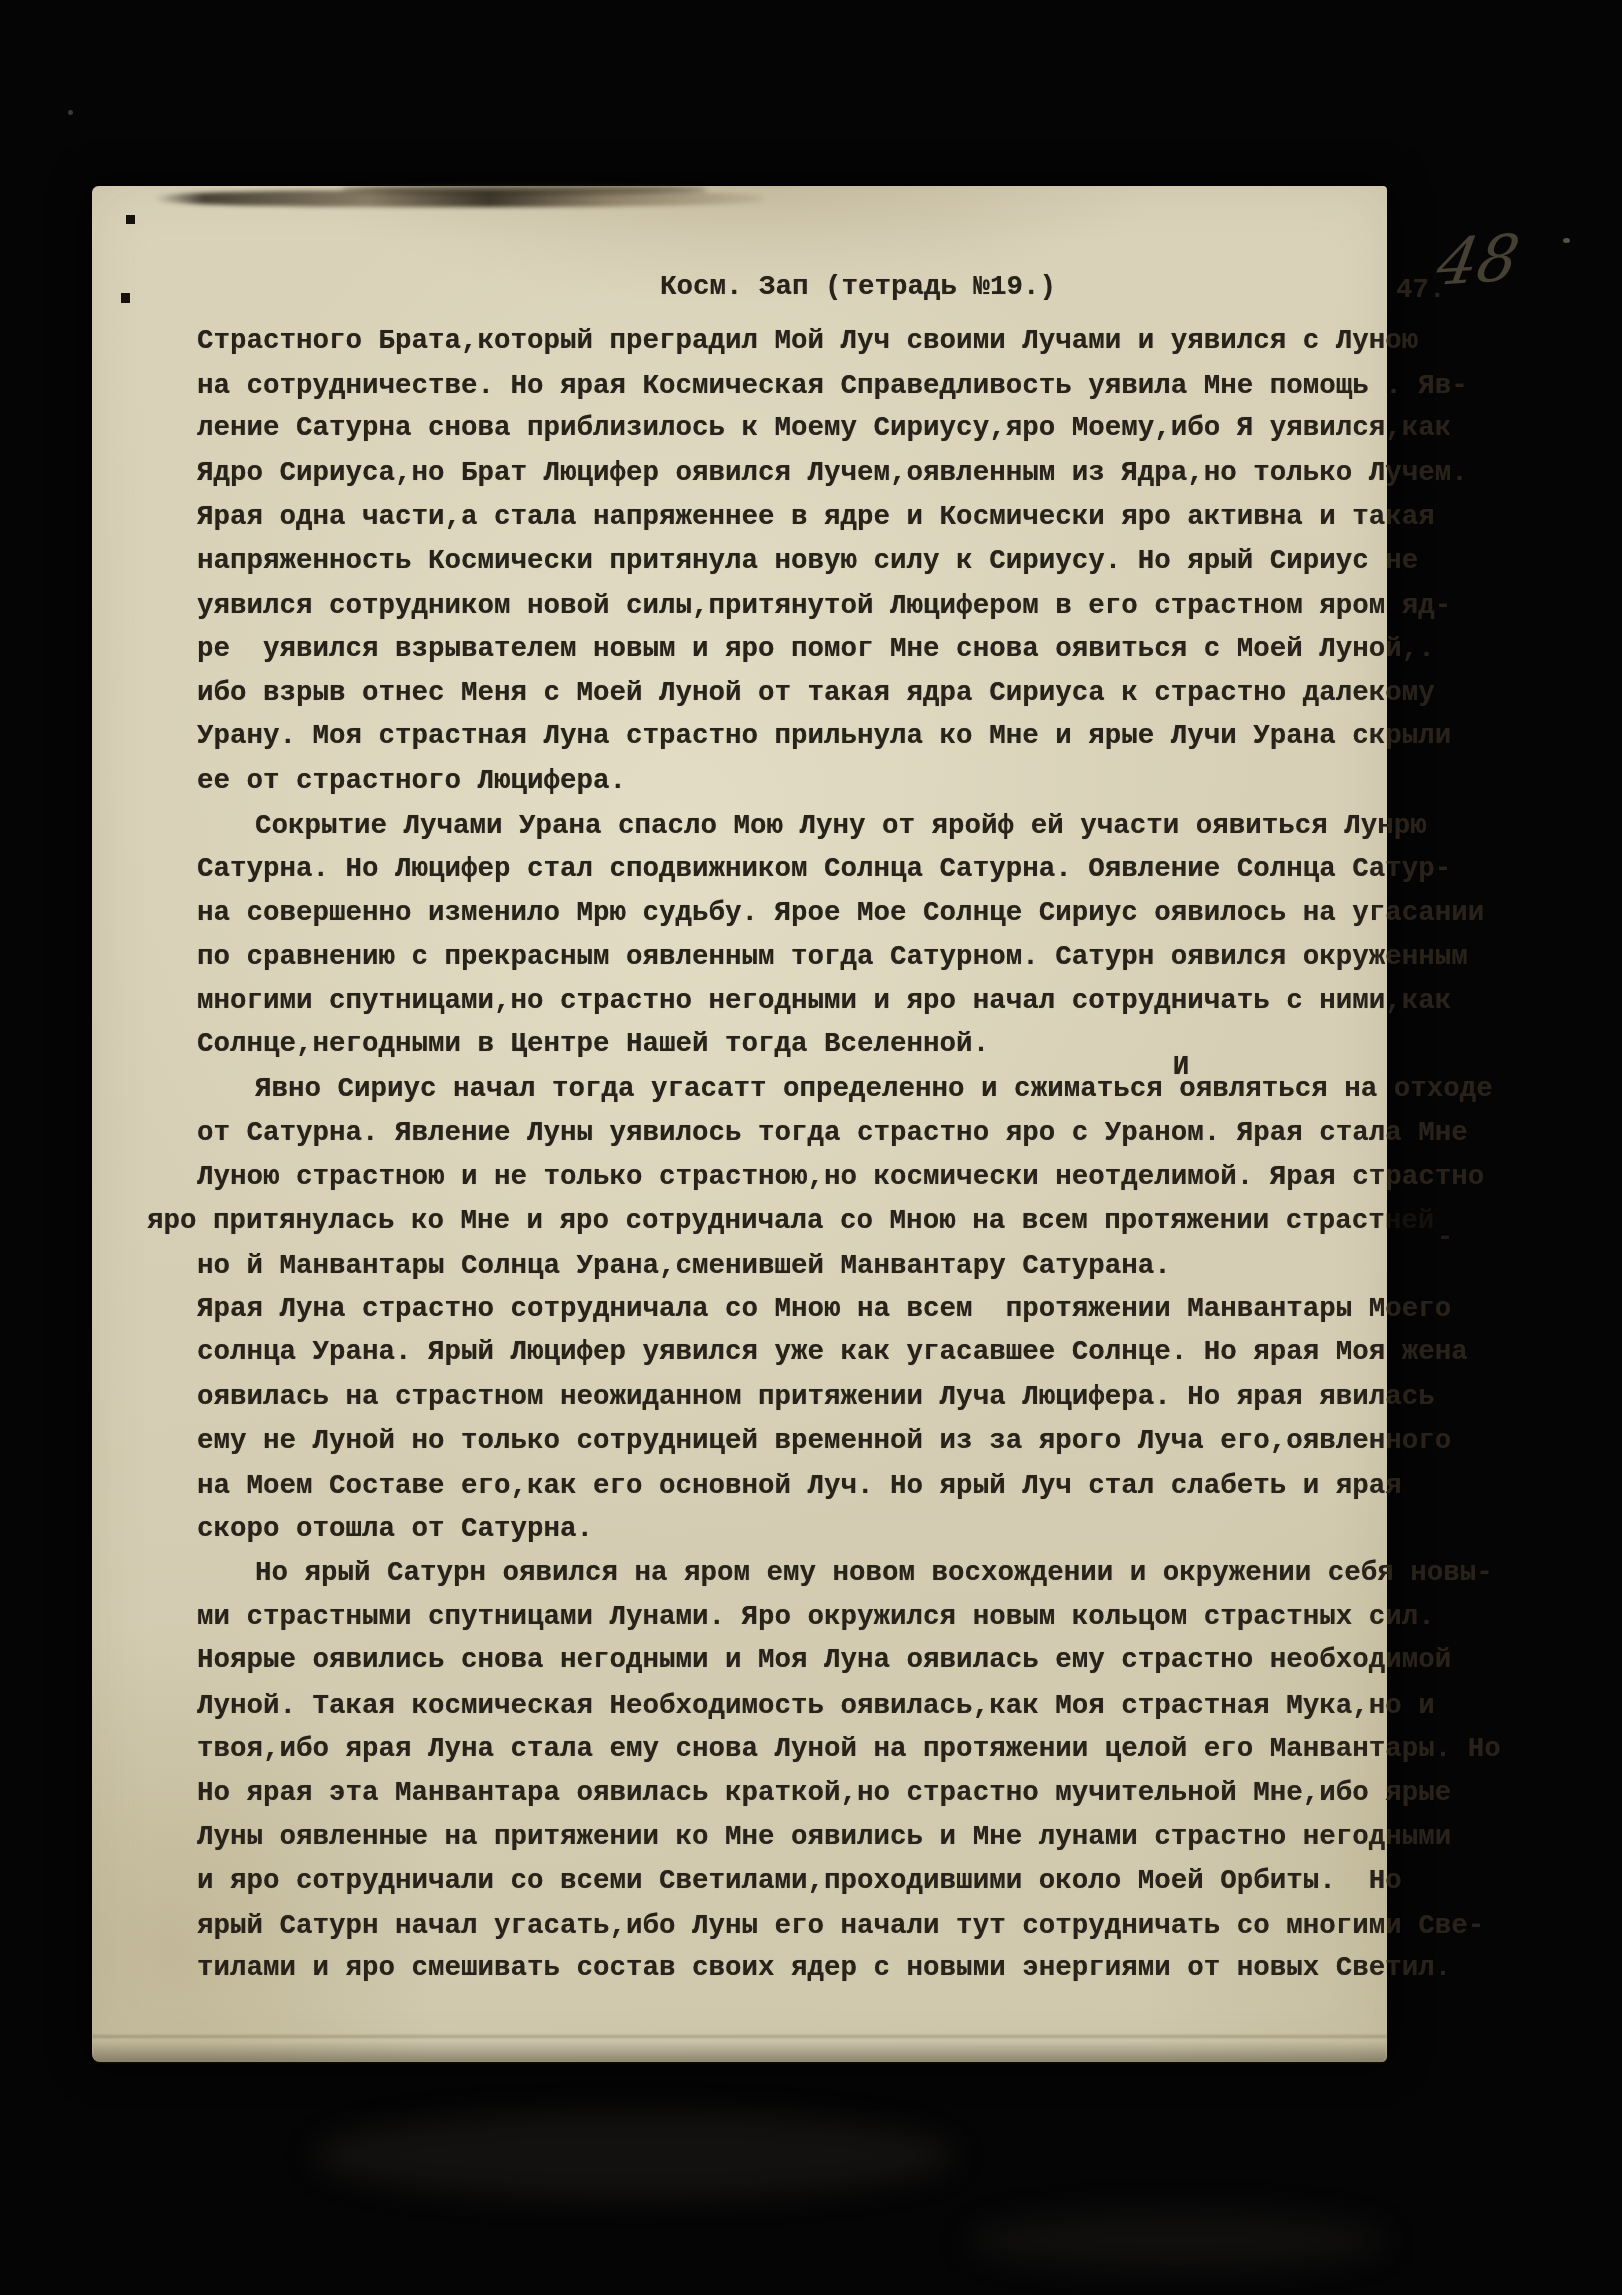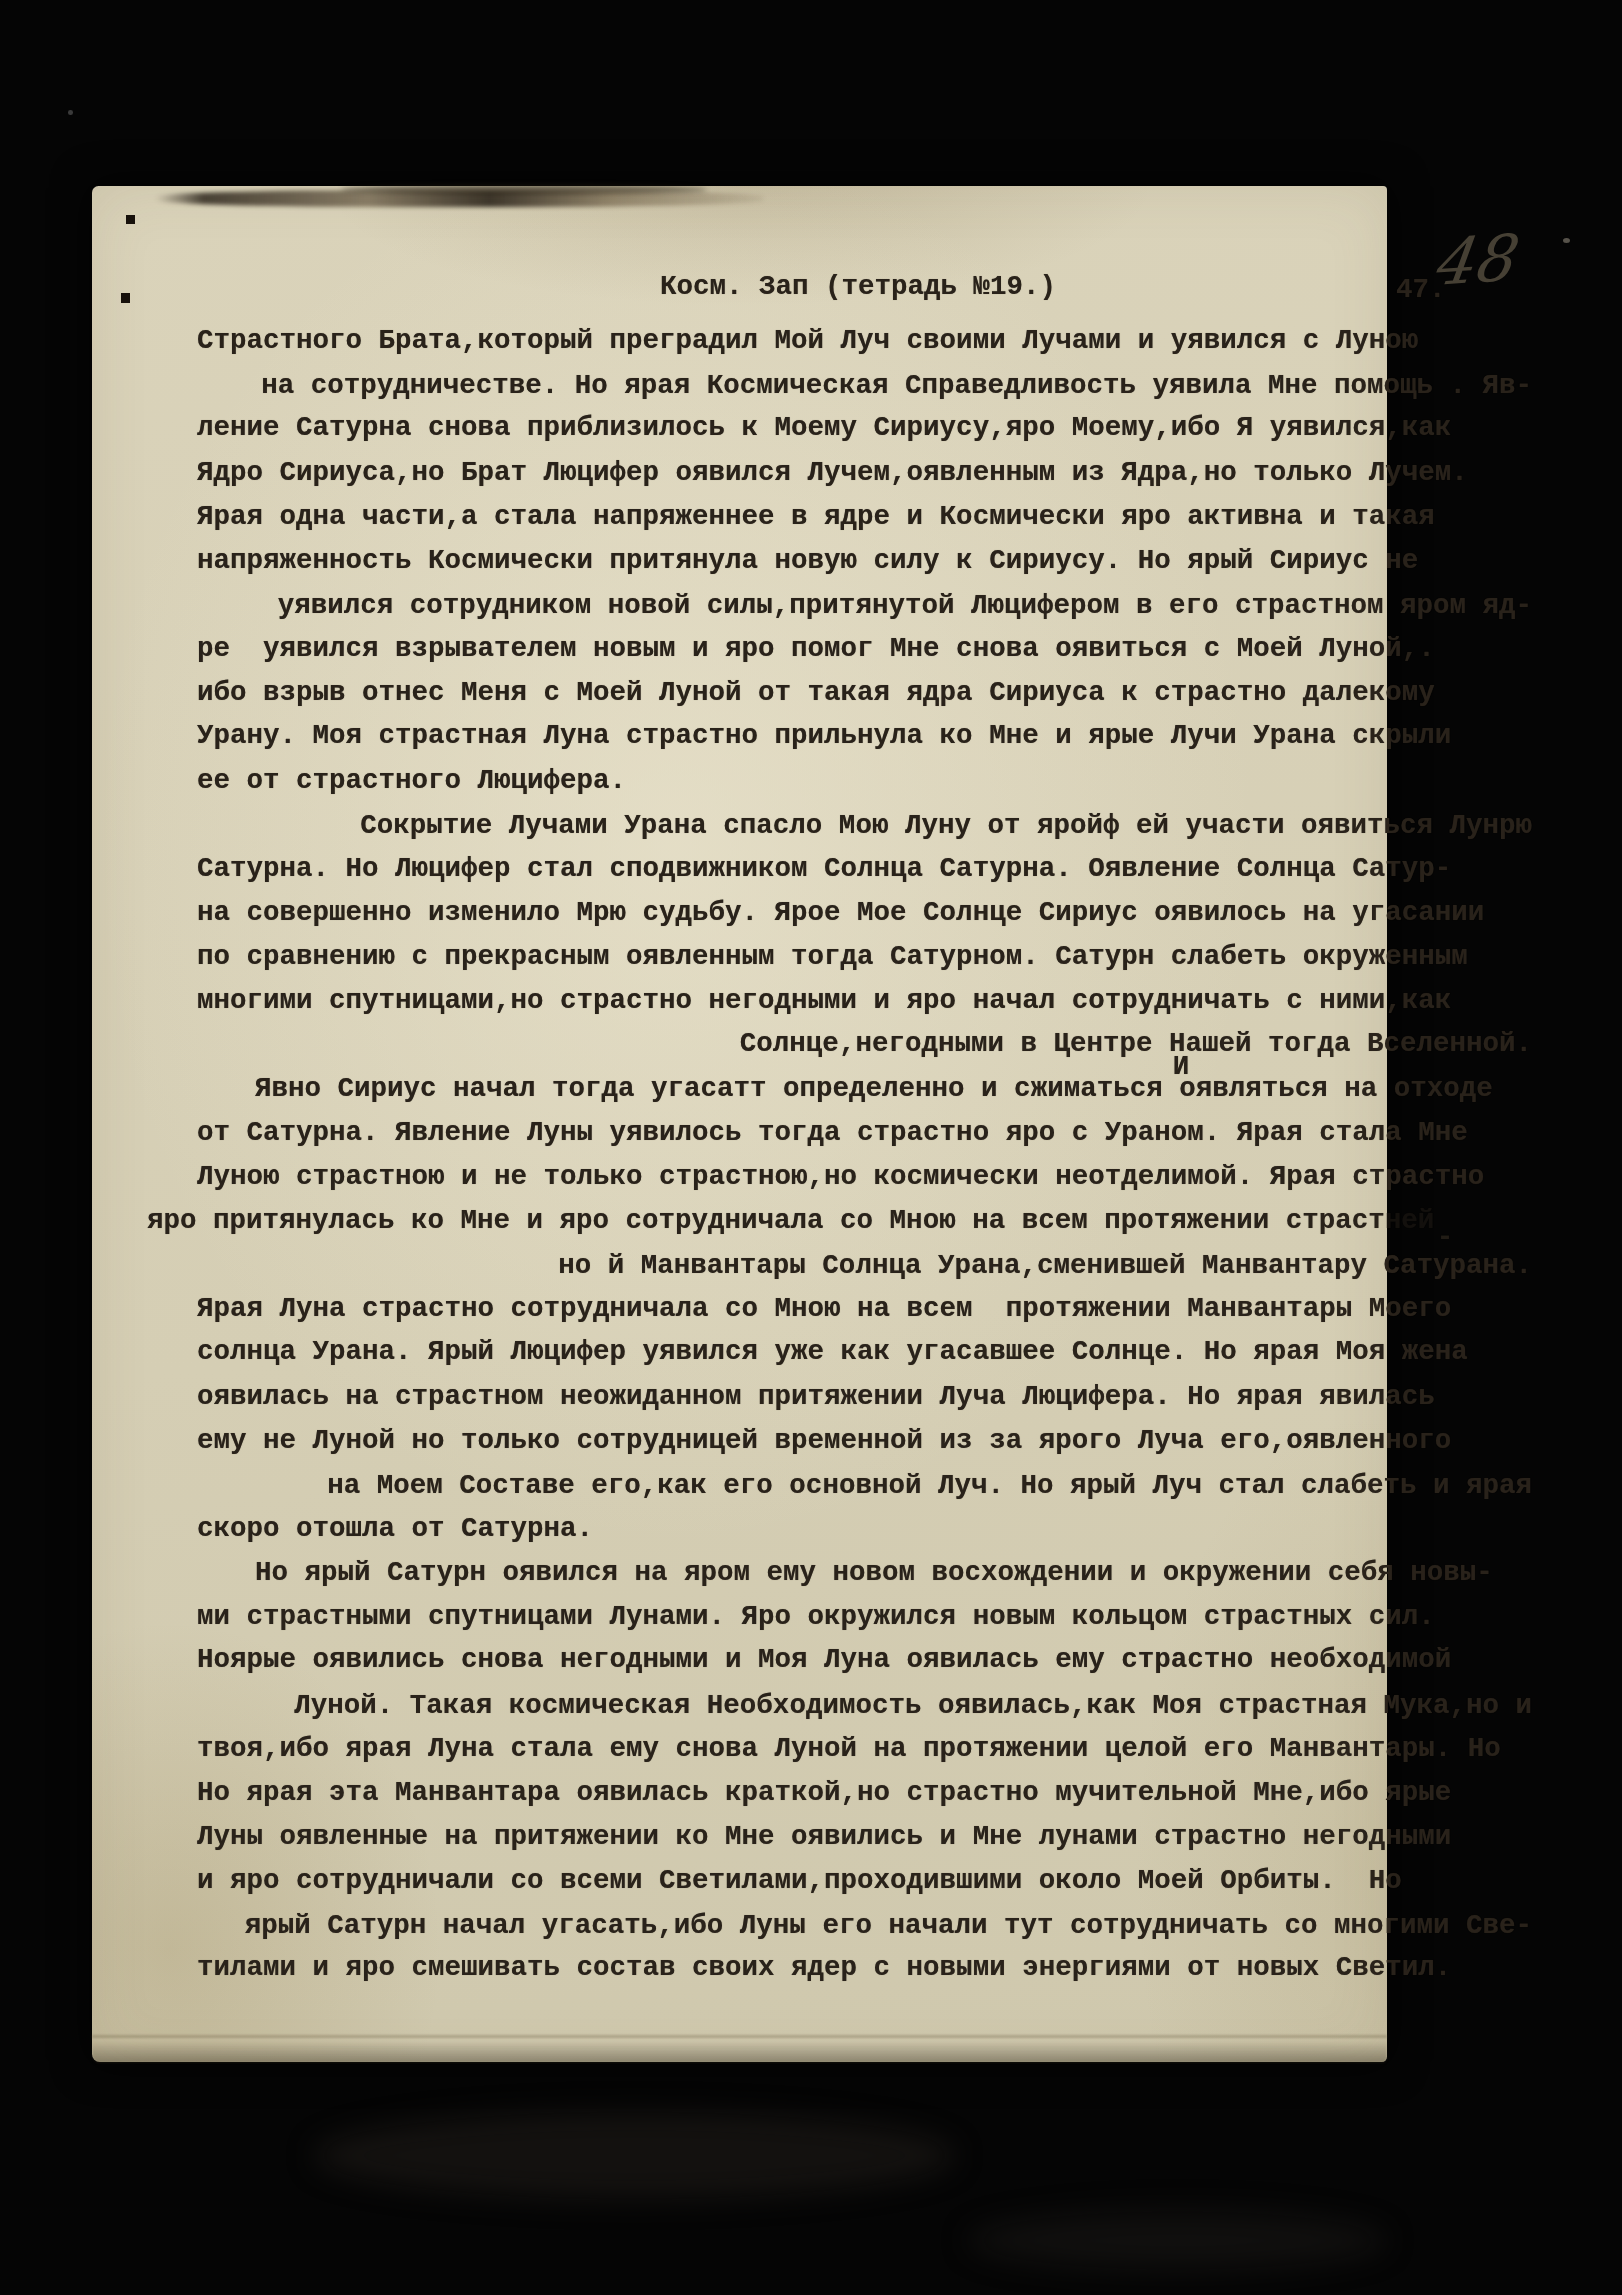--- a/index.html
+++ b/index.html
@@ -24,21 +24,21 @@
   .typed{color:#29221a;font-size:27.5px;font-weight:700;text-shadow:0 0 0.7px rgba(41,34,26,.55);}
   .header-title{position:absolute;left:568px;top:85px;white-space:pre;}
   .page-num{position:absolute;left:1304px;top:88px;white-space:pre;}
   .hw-num{
     position:absolute;left:1346px;top:38px;
     font-family:"DejaVu Serif",serif;font-style:italic;font-weight:400;
     font-size:63px;color:#464034;transform:rotate(-4deg) skewX(-14deg);
   }
   .body-block{position:absolute;left:105px;top:133px;width:1335px;}
   .tline{height:44px;line-height:44px;white-space:pre;}
-  .tline:nth-child(5n+2){transform:translateY(0.7px);text-align:right;}
+  .tline:nth-child(5n+2){transform:translateY(0.7px);}
   .tline:nth-child(7n+3){transform:translateY(-0.7px);}
   .indent{padding-left:58px;}
   .shift{margin-left:-50px;}
   .sup{display:inline-block;width:0;transform:translate(-6.5px,-22px);}
   .ovf{opacity:.42;}
   .odash{display:inline-block;width:0;transform:translate(2.6px,17px);opacity:.8;}
   
   .smudge{
     position:absolute;left:63px;top:3.9px;width:608px;height:17px;
     background:linear-gradient(90deg,rgba(25,18,10,0), rgba(25,18,10,.75) 8%,
@@ -83,21 +83,21 @@
       <div class="tline"><span>Ярая одна части,а стала напряженнее в ядре и Космически яро активна и такая</span></div>
       <div class="tline"><span>напряженность Космически притянула новую силу к Сириусу. Но ярый Сириус не</span></div>
       <div class="tline"><span>уявился сотрудником новой силы,притянутой Люцифером в его страстном яром яд-</span></div>
       <div class="tline"><span>ре  уявился взрывателем новым и яро помог Мне снова оявиться с Моей Луной,.</span></div>
       <div class="tline"><span>ибо взрыв отнес Меня с Моей Луной от такая ядра Сириуса к страстно далекому</span></div>
       <div class="tline"><span>Урану. Моя страстная Луна страстно прильнула ко Мне и ярые Лучи Урана скрыли</span></div>
       <div class="tline"><span>ее от страстного Люцифера.</span></div>
       <div class="tline indent"><span>Сокрытие Лучами Урана спасло Мою Луну от яройф ей участи оявиться Лунрю</span></div>
       <div class="tline"><span>Сатурна. Но Люцифер стал сподвижником Солнца Сатурна. Оявление Солнца Сатур-</span></div>
       <div class="tline"><span>на совершенно изменило Мрю судьбу. Ярое Мое Солнце Сириус оявилось на угасании</span></div>
-      <div class="tline"><span>по сравнению с прекрасным оявленным тогда Сатурном. Сатурн слабеть окруженным</span></div>
+      <div class="tline"><span>по сравнению с прекрасным оявленным тогда Сатурном. Сатурн оявился окруженным</span></div>
       <div class="tline"><span>многими спутницами,но страстно негодными и яро начал сотрудничать с ними,как</span></div>
       <div class="tline"><span>Солнце,негодными в Центре Нашей тогда Вселенной.</span></div>
       <div class="tline indent"><span>Явно Сириус начал тогда угасатт определенно и сжиматься </span><span class="sup">И</span><span>оявляться на отходе</span></div>
       <div class="tline"><span>от Сатурна. Явление Луны уявилось тогда страстно яро с Ураном. Ярая стала Мне</span></div>
       <div class="tline"><span>Луною страстною и не только страстною,но космически неотделимой. Ярая страстно</span></div>
       <div class="tline shift"><span>яро притянулась ко Мне и яро сотрудничала со Мною на всем протяжении страст</span><span class="ovf">ней</span><span class="odash">-</span></div>
       <div class="tline"><span>но й Манвантары Солнца Урана,сменившей Манвантару Сатурана.</span></div>
       <div class="tline"><span>Ярая Луна страстно сотрудничала со Мною на всем  протяжении Манвантары Моего</span></div>
       <div class="tline"><span>солнца Урана. Ярый Люцифер уявился уже как угасавшее Солнце. Но ярая Моя жена</span></div>
       <div class="tline"><span>оявилась на страстном неожиданном притяжении Луча Люцифера. Но ярая явилась</span></div>

